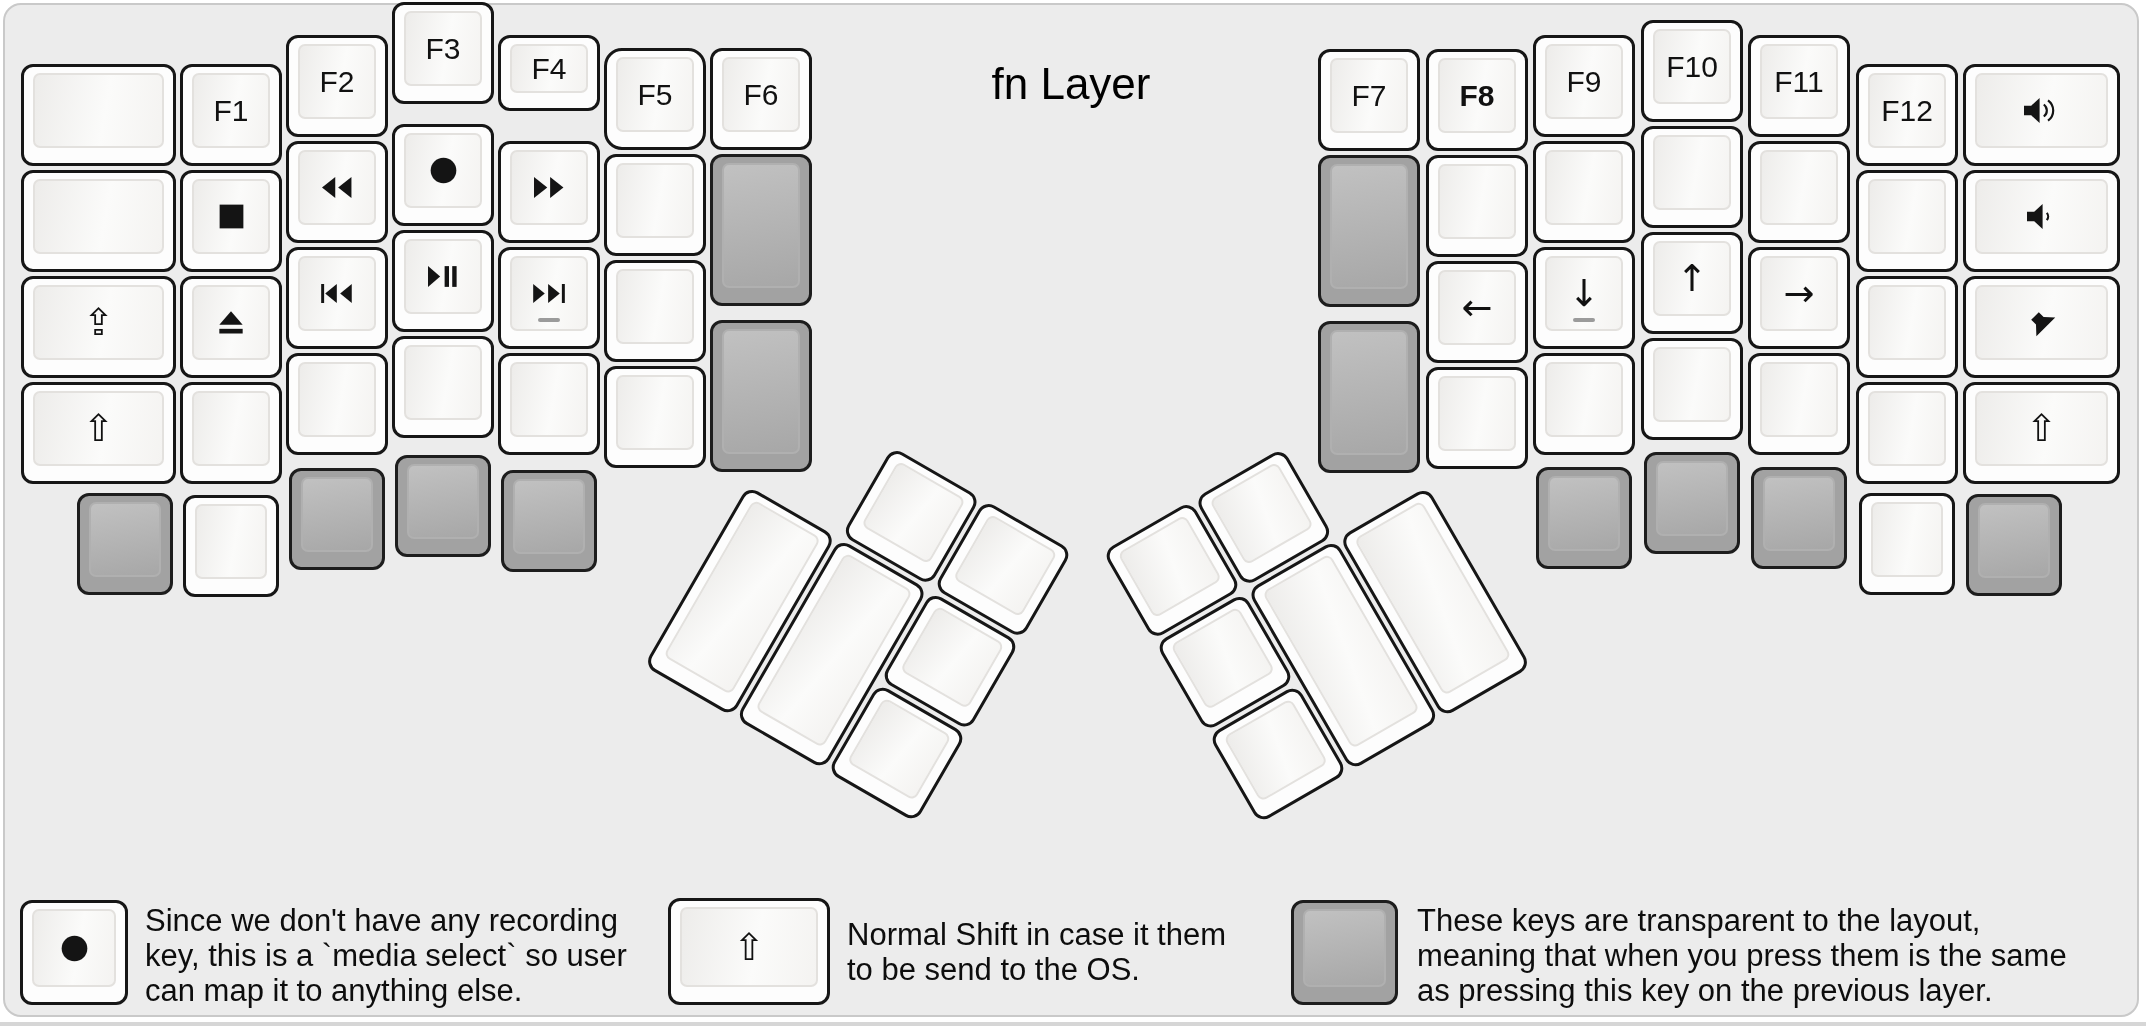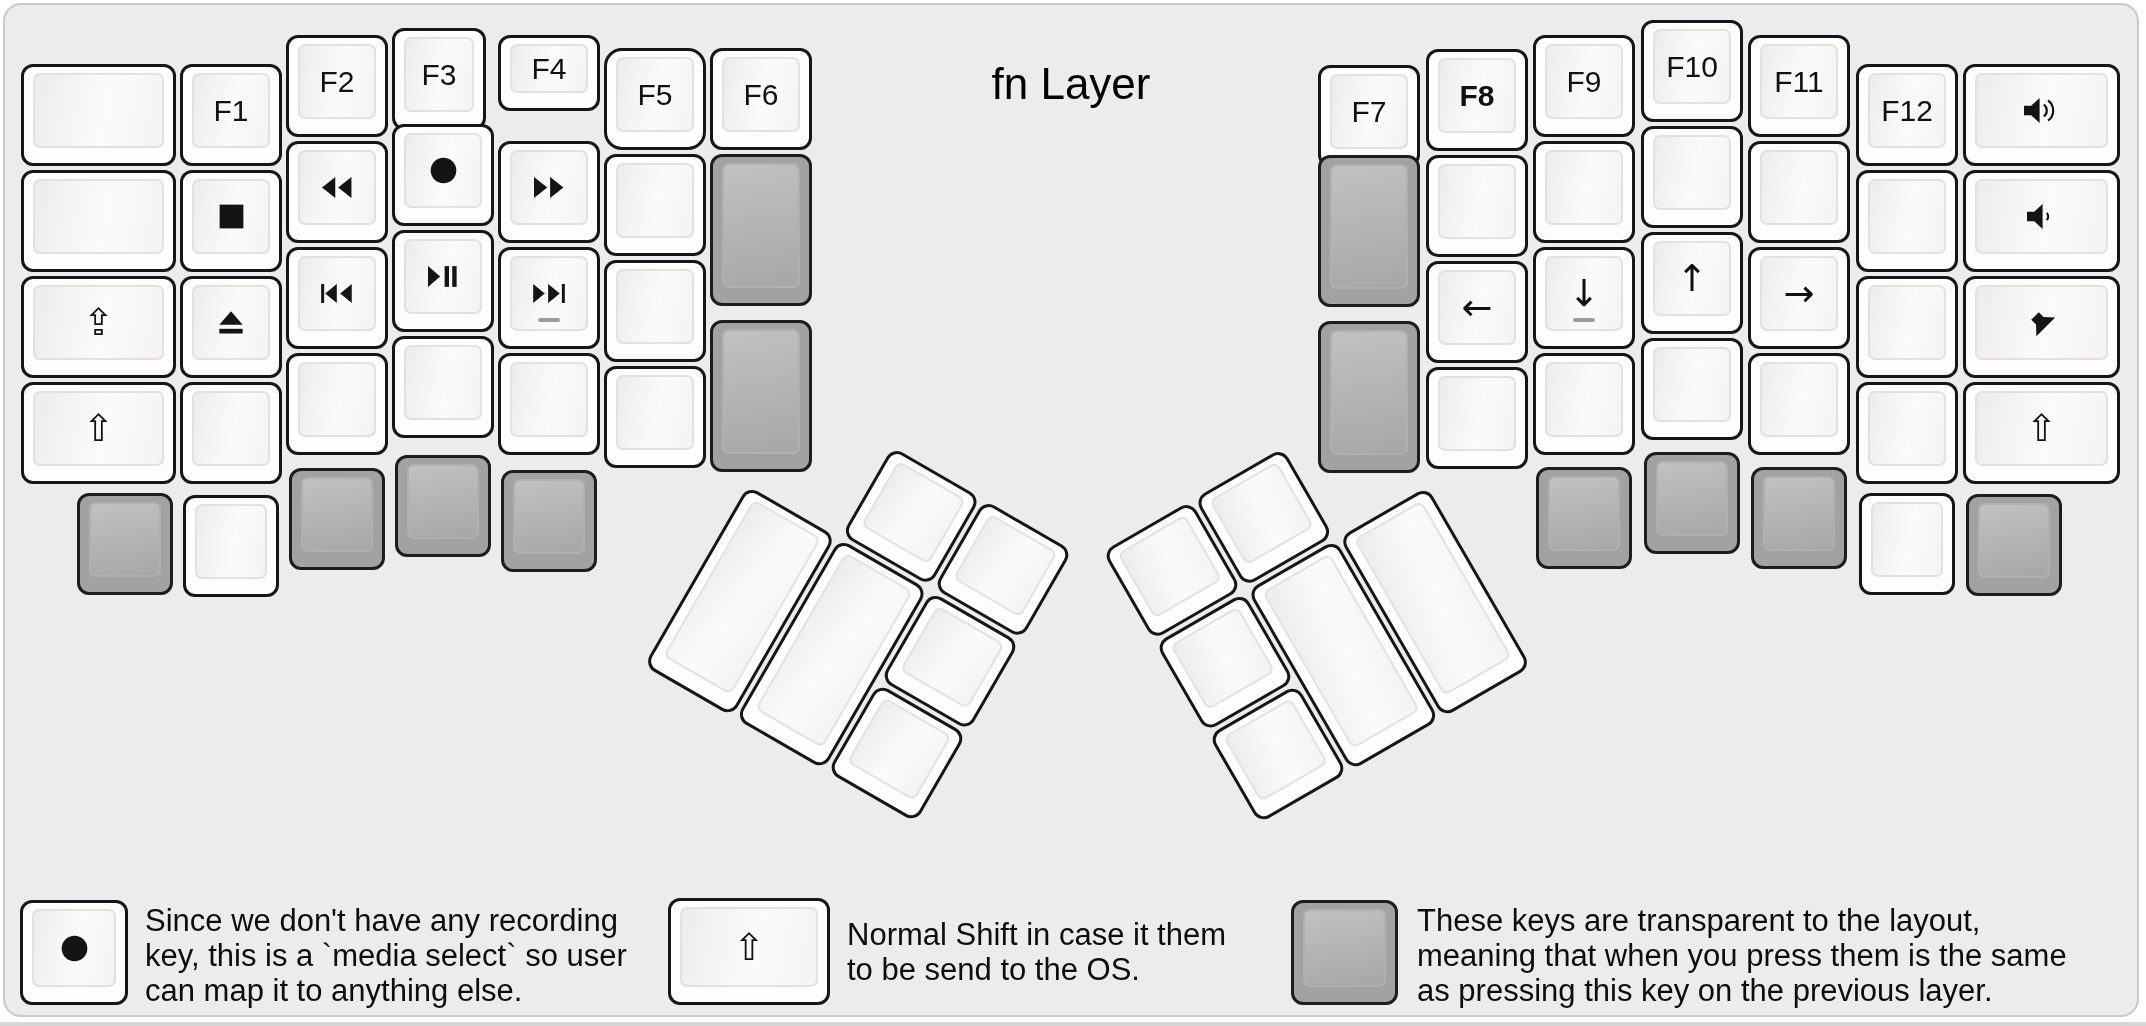--- a/index.html
+++ b/index.html
@@ -97,21 +97,21 @@
               <rect x="0" y="0" width="2.8" height="18"></rect>
               <path d="M14.8 0 L3.8 9 L14.8 18 Z"></path>
               <path d="M29 0 L18 9 L29 18 Z"></path>
             </svg>
           </span>
         </div>
       </div>
       <div class="key" style="left: 286px; top: 353px; width: 102px; height: 102px;">
         <div class="surface"></div>
       </div>
-      <div class="key" style="left: 392px; top: 28px; width: 94px; height: 102px;">
+      <div class="key" style="left: 392px; top: 2px; width: 102px; height: 102px;">
         <div class="surface">
           <span class="glyph-label">F3</span>
         </div>
       </div>
       <div class="key" style="left: 392px; top: 124px; width: 102px; height: 102px;">
         <div class="surface">
           <span class="icon">
             <svg width="27" height="27" viewBox="0 0 20 20" fill="#141414" xmlns="http://www.w3.org/2000/svg">
               <circle cx="10" cy="10" r="9.5"></circle>
             </svg>
@@ -195,21 +195,21 @@
       </div>
       <div class="key gray" style="left: 289px; top: 468px; width: 96px; height: 102px;">
         <div class="surface"></div>
       </div>
       <div class="key gray" style="left: 395px; top: 455px; width: 96px; height: 102px;">
         <div class="surface"></div>
       </div>
       <div class="key gray" style="left: 501px; top: 470px; width: 96px; height: 102px;">
         <div class="surface"></div>
       </div>
-      <div class="key" style="left: 1318px; top: 49px; width: 102px; height: 102px; margin-top: 16px;">
+      <div class="key" style="left: 1318px; top: 49px; width: 102px; height: 102px;">
         <div class="surface">
           <span class="glyph-label">F7</span>
         </div>
       </div>
       <div class="key gray" style="left: 1318px; top: 155px; width: 102px; height: 152px;">
         <div class="surface"></div>
       </div>
       <div class="key gray" style="left: 1318px; top: 321px; width: 102px; height: 152px;">
         <div class="surface"></div>
       </div>

